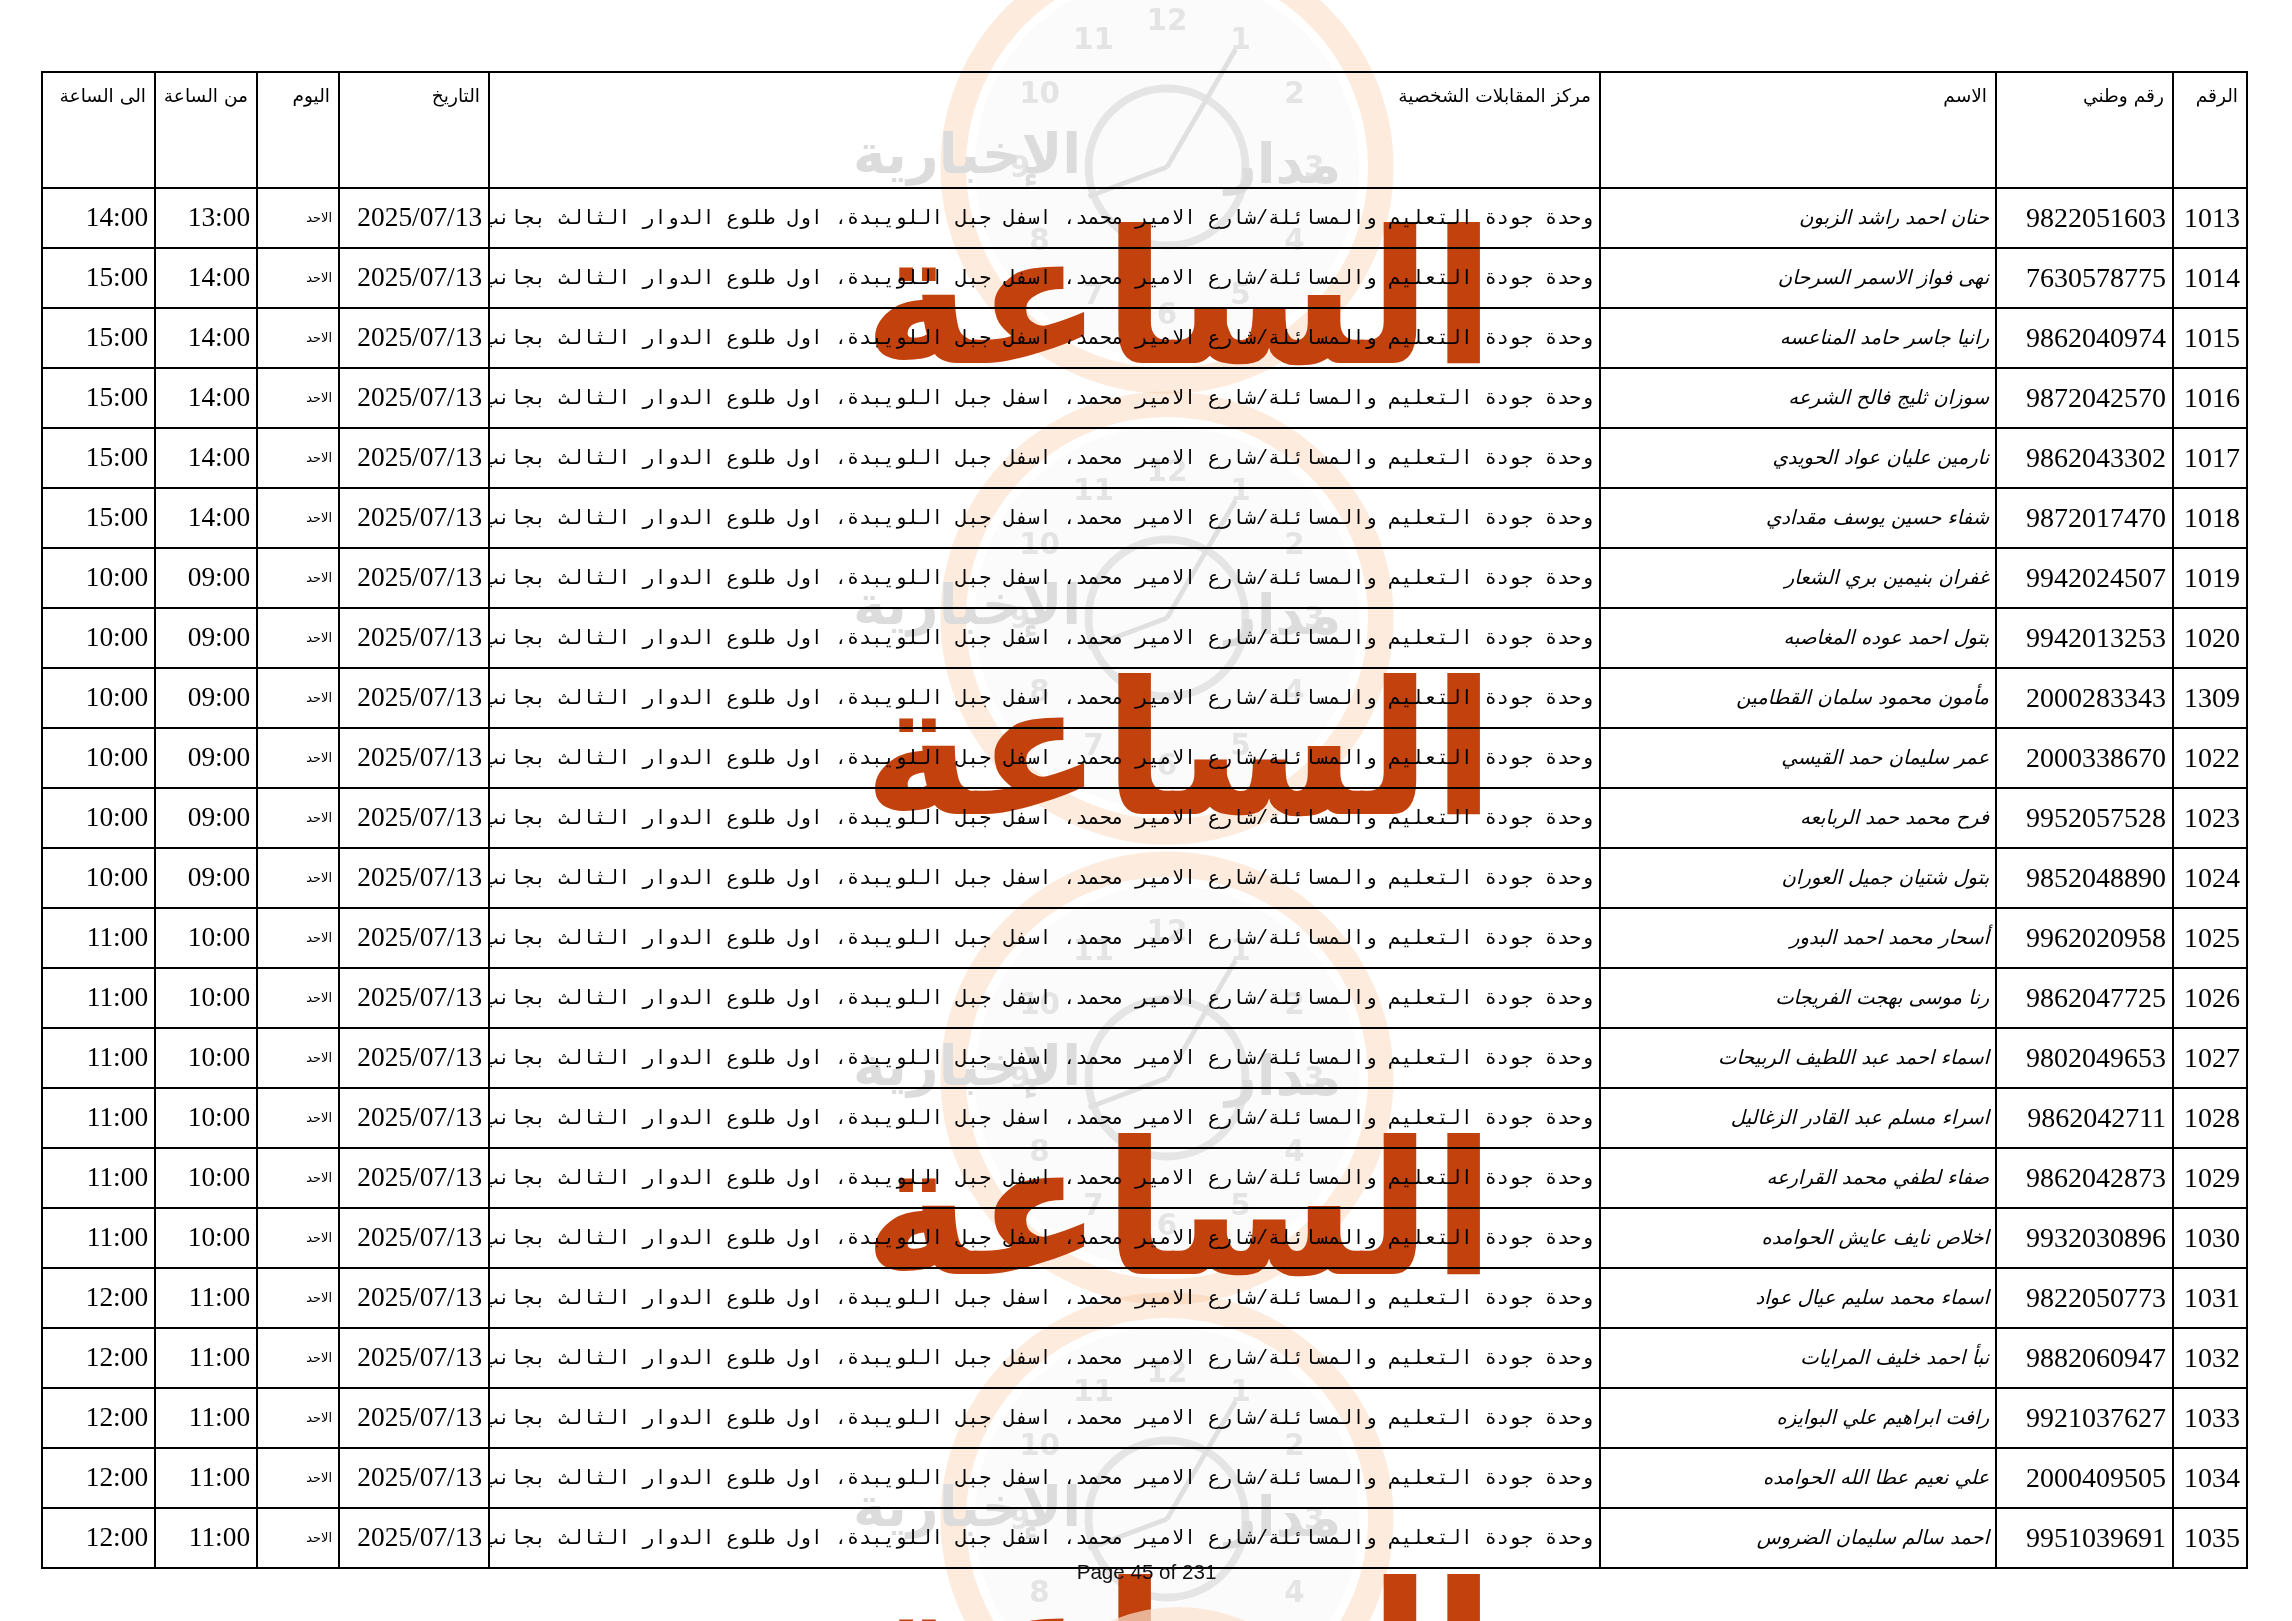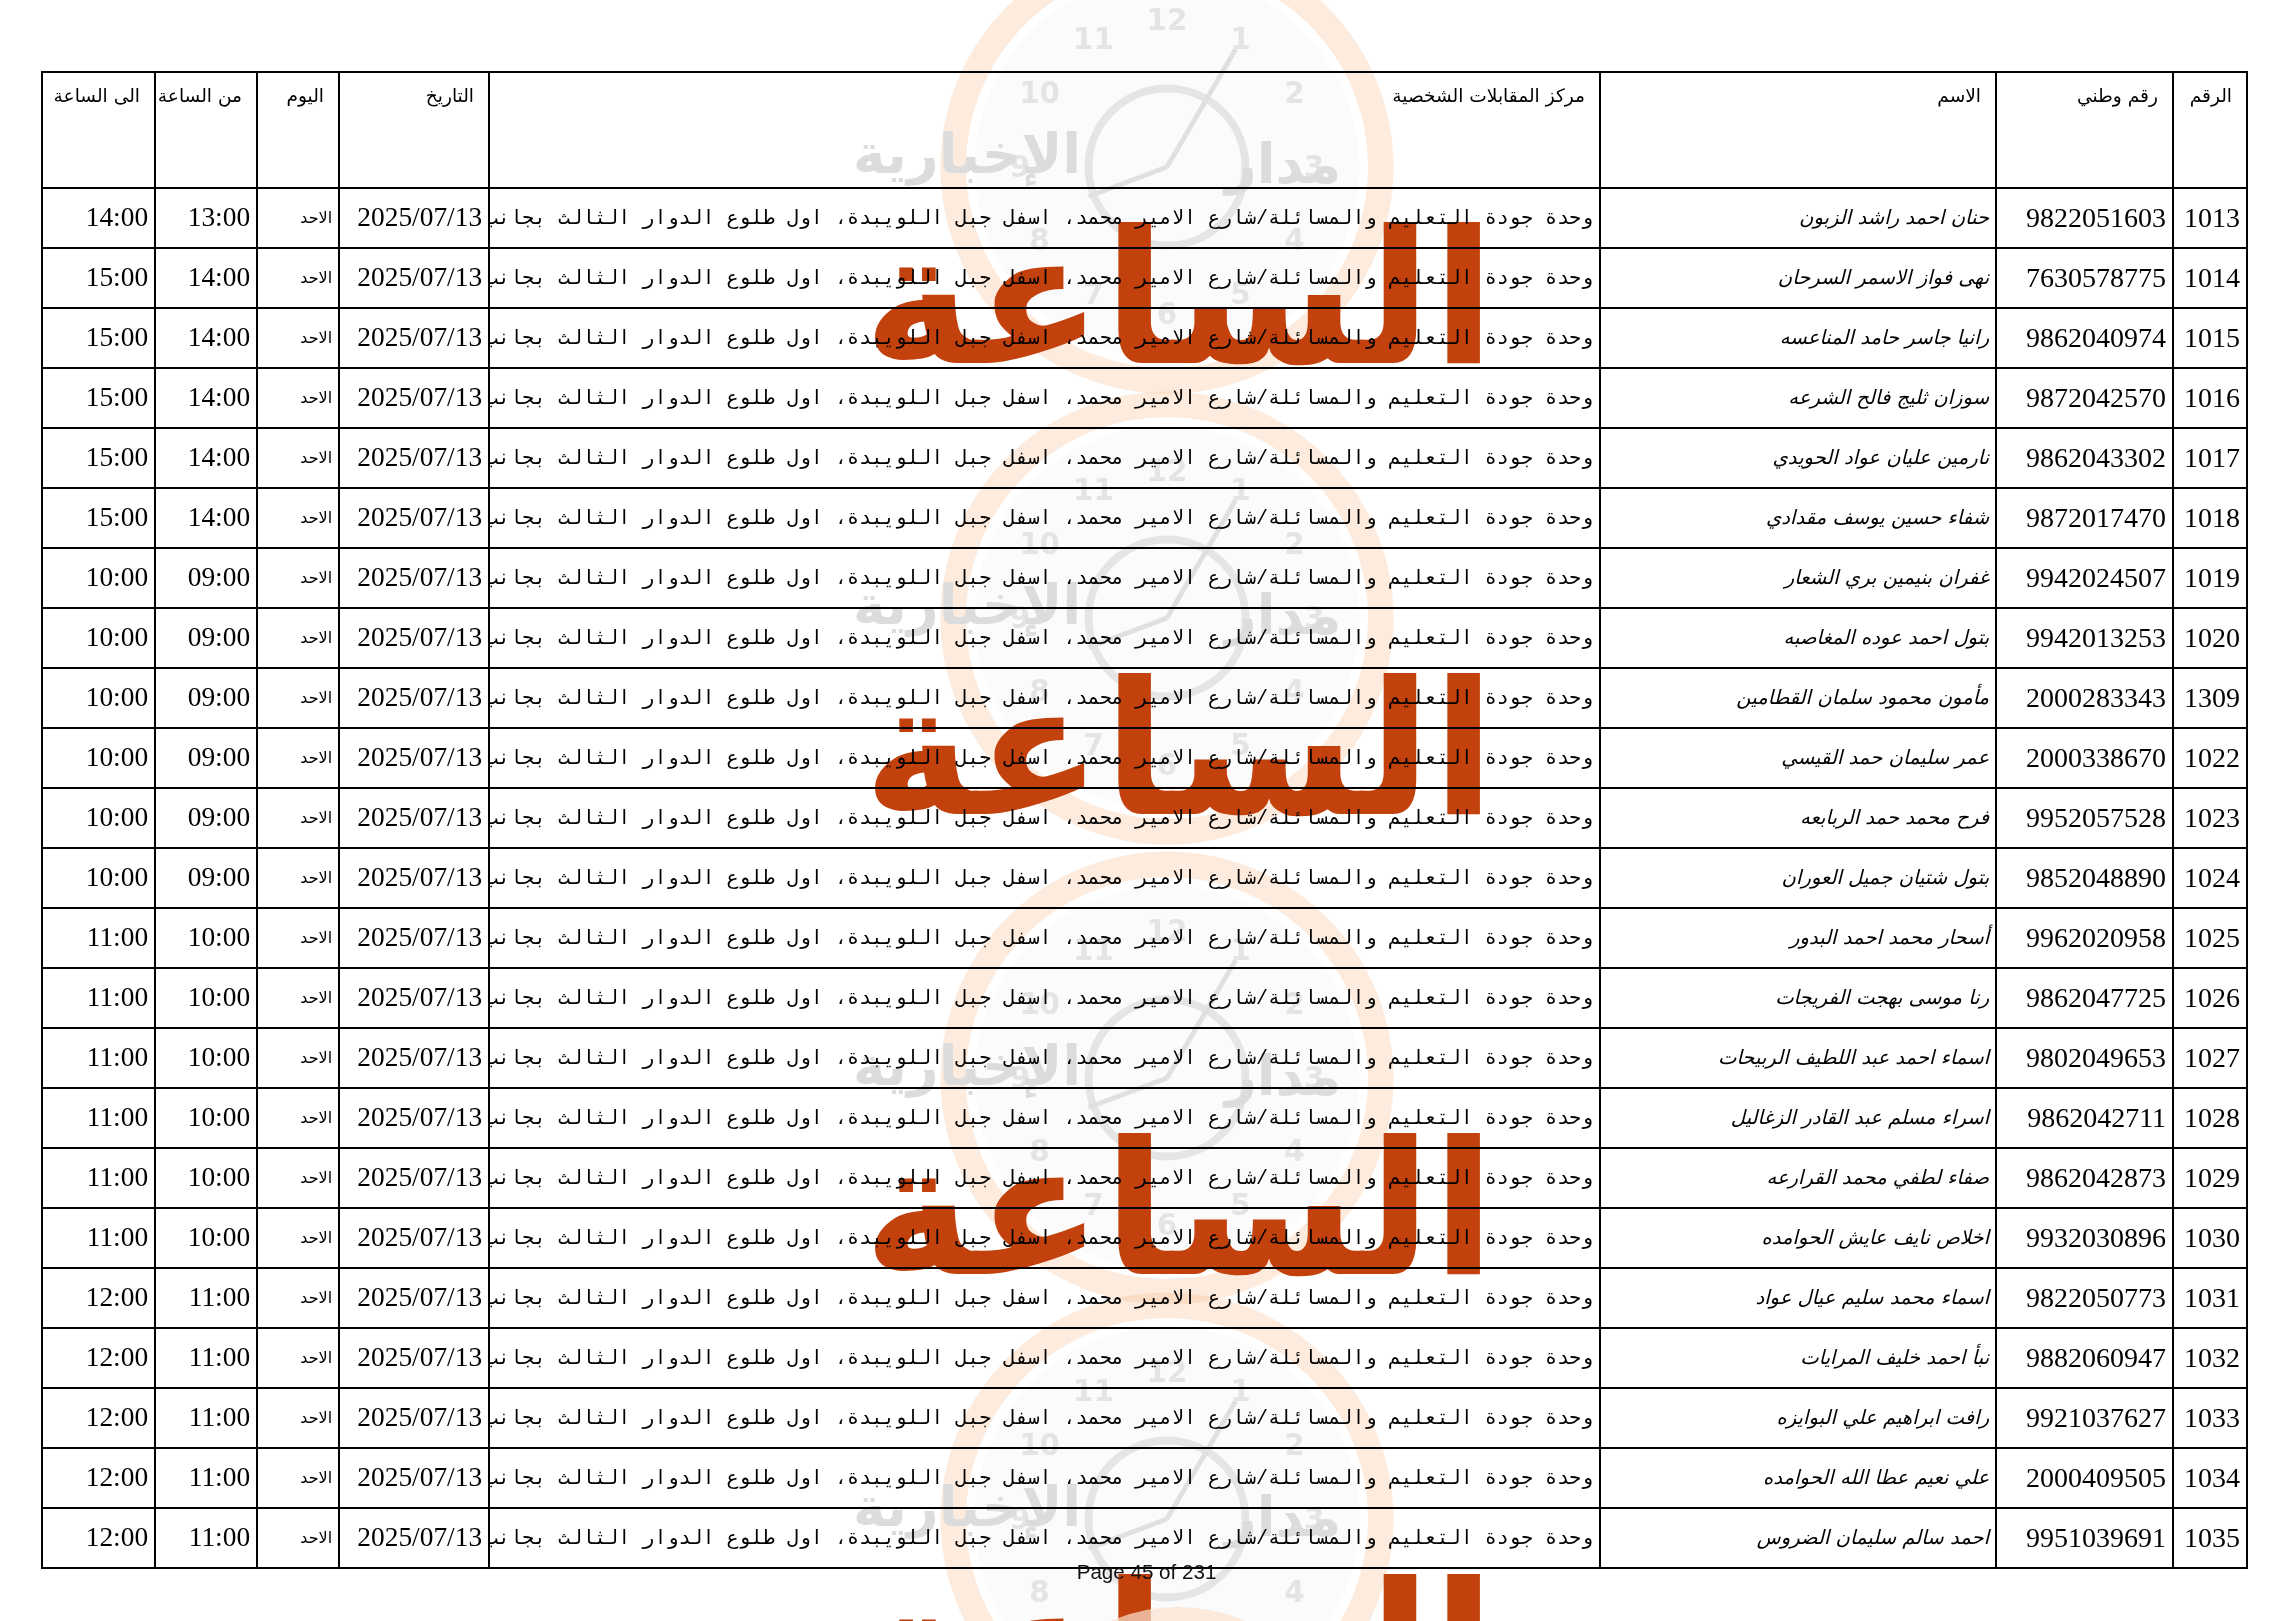--- a/index.html
+++ b/index.html
@@ -67,21 +67,21 @@
     overflow: hidden;
     white-space: nowrap;
   }
   table.schedule th {
     height: 102px;
     vertical-align: top;
     font-family: "DejaVu Sans", sans-serif;
     font-weight: normal;
     font-size: 18.6px;
     padding-top: 11.8px;
-    padding-right: 14px;
+    padding-right: 8px;
   }
   table.schedule td {
     height: 58px;
     vertical-align: middle;
   }
   td.num, td.nid, td.date, td.time {
     font-family: "Liberation Serif", serif;
     font-size: 27.4px;
     padding-top: 5.9px;
   }
@@ -97,21 +97,21 @@
   td.center {
     font-family: Liberation Mono, monospace;
     font-size: 20px;
     vertical-align: top;
     padding-top: 9.8px;
     padding-right: 3.9px;
     margin-left: 16px;
   }
   td.day {
     font-family: "DejaVu Sans", sans-serif;
-    font-size: 16px;
+    font-size: 13px;
     padding-right: 3.9px;
     padding-top: 5.9px;
     margin-top: 35px;
   }
   td.date { padding-right: 3.9px; margin-left: 36px; }
   td.time { padding-right: 3.9px; }
   .footer {
     position: absolute;
     top: 1560px;
     left: 0;

